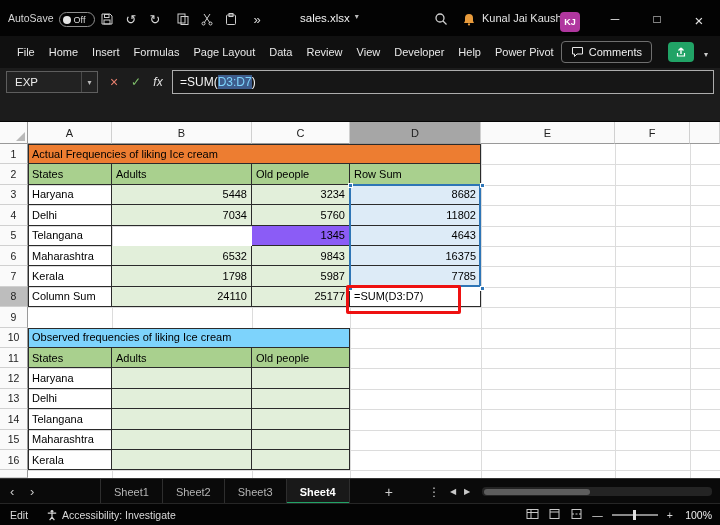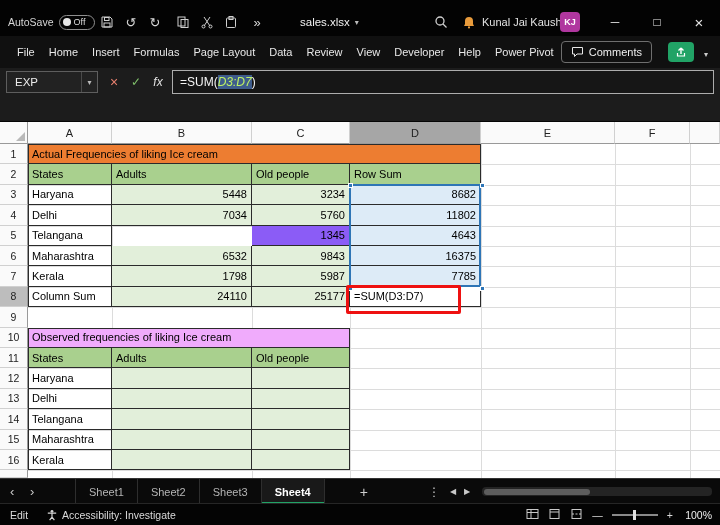--- a/index.html
+++ b/index.html
@@ -1,21 +1,21 @@
 <!DOCTYPE html>
 <html><head>
 <meta charset="utf-8">
 <style>
   *{margin:0;padding:0;box-sizing:border-box;}
   html,body{width:720px;height:525px;overflow:hidden;background:#000;font-family:"Liberation Sans",sans-serif;}
   .app{position:relative;width:720px;height:525px;background:#000;}
 
   
   .titlebar{position:absolute;top:0;left:0;width:720px;height:36px;background:#030303;}
-  .tb{position:absolute;top:4px;height:36px;display:flex;align-items:center;color:#d6d6d6;}
+  .tb{position:absolute;top:12px;height:36px;display:flex;color:#d6d6d6;}
   .autosave{left:8px;gap:5px;font-size:10.5px;}
   .pill{width:36px;height:15px;border:1px solid #8f8f8f;border-radius:8px;display:flex;align-items:center;gap:3px;padding:0 3px;}
   .knob{width:8px;height:8px;border-radius:50%;background:#e6e6e6;}
   .pill-label{font-size:9px;color:#dcdcdc;}
   .tb-ic{justify-content:center;width:22px;font-size:13px;}
   .filename{font-size:11.5px;color:#f2f2f2;gap:5px;}
   .fn-chev{font-size:8px;color:#bbb;}
   .user-name{font-size:11px;color:#e3e3e3;}
   .avatar{width:20px;height:20px;border-radius:4px;background:#B0379F;display:flex;align-items:center;justify-content:center;font-size:9px;font-weight:bold;color:#fff;}
   .wbtn{width:42px;justify-content:center;font-size:12px;color:#e6e6e6;}
@@ -32,21 +32,21 @@
   
   .formulabar{position:absolute;top:68px;left:0;width:720px;height:28px;background:#1c1c1c;}
   .namebox{position:absolute;left:6px;top:3px;width:92px;height:22px;background:#222;border:1px solid #5e5e5e;display:flex;align-items:center;font-size:11.5px;color:#ececec;}
   .nb-text{padding-left:8px;flex:1;}
   .nb-chev{width:16px;align-self:stretch;display:flex;align-items:center;justify-content:center;font-size:8px;color:#bbb;border-left:1px solid #4a4a4a;}
   .fbtn{position:absolute;top:3px;width:20px;height:22px;display:flex;align-items:center;justify-content:center;}
   .fb-cancel{left:104px;color:#e8806f;font-size:14px;}
   .fb-ok{left:126px;color:#7fbf6a;font-size:12px;}
   .fb-fx{left:148px;color:#e0e0e0;font-style:italic;font-size:12px;}
   .fb-input{position:absolute;left:172px;right:6px;top:2px;height:24px;background:#161616;border:1px solid #adadad;display:flex;align-items:center;padding:0 7px;font-size:12px;color:#f5f5f5;white-space:pre;}
-  .chip{background:#3E5C8C;color:#bef264;font-style:italic;}
+  .chip{background:#3E5C8C;color:#7dd3fc;}
   .subbar{position:absolute;top:96px;left:0;width:720px;height:26px;background:#1c1c1c;border-bottom:1px solid #050505;}
 
   
   #grid-area{position:absolute;top:122px;left:0;width:720px;height:356px;background:#fff;overflow:hidden;}
   .corner{position:absolute;left:0;top:0;width:28px;height:22px;background:#fafafa;border-right:1px solid #999;border-bottom:1px solid #999;z-index:2;}
   .corner-tri{position:absolute;right:2px;bottom:2px;width:0;height:0;border-left:9px solid transparent;border-bottom:9px solid #b9b9b9;}
   .colhdr{position:absolute;top:0;height:22px;background:#fafafa;border-right:1px solid #d0d0d0;border-bottom:1px solid #999;display:flex;align-items:center;justify-content:center;font-size:11px;color:#222;z-index:2;}
   .colhdr.sel{background:#a6a6a6;}
   .rowhdr{position:absolute;left:0;width:28px;background:#fafafa;border-right:1px solid #999;border-bottom:1px solid #d0d0d0;display:flex;align-items:center;justify-content:center;font-size:10.5px;color:#222;z-index:2;}
   .rowhdr.sel{background:#bdbdbd;}
@@ -59,21 +59,21 @@
   .tbl-outline{position:absolute;border-left:1px solid #2b2b2b;border-top:1px solid #2b2b2b;pointer-events:none;z-index:3;}
   .selbox{position:absolute;border:2px solid #2E75B6;z-index:4;pointer-events:none;}
   .handle{position:absolute;width:5px;height:5px;background:#2E75B6;border:1px solid #fff;}
   .redbox{position:absolute;border:3px solid #EE1111;border-radius:2px;z-index:6;pointer-events:none;}
 
   
   .sheetbar{position:absolute;top:478px;left:0;width:720px;height:25px;background:#0a0a0a;border-top:1px solid #333;}
   .sb{position:absolute;top:0;height:25px;display:flex;align-items:center;color:#c9c9c9;}
   .sb-navl{left:10px;font-size:13px;}
   .sb-navr{left:30px;font-size:13px;}
-  #sheet-tab-strip{position:absolute;left:75px;top:0;height:25px;display:flex;}
+  #sheet-tab-strip{position:absolute;left:100px;top:0;height:25px;display:flex;}
   .stab{padding:0 13px;display:flex;align-items:center;font-size:11px;color:#b5b5b5;border-right:1px solid #2e2e2e;cursor:default;}
   .stab:first-child{border-left:1px solid #2e2e2e;}
   .stab.active{color:#fff;font-weight:bold;background:#191919;box-shadow:inset 0 -2px 0 #21A366;}
   .stab.plus{border:none;margin-left:22px;font-size:14px;color:#cfcfcf;}
   .sb-kebab{left:428px;font-size:12px;}
   .sb-sl{left:450px;font-size:8px;}
   .sb-sr{left:464px;font-size:8px;}
   .sb-scroll{position:absolute;left:482px;right:8px;top:8px;height:9px;background:#242424;border-radius:4px;}
   .sb-thumb{position:absolute;left:2px;top:1.5px;width:46%;height:6px;background:#5d5d5d;border-radius:3px;}
 
@@ -283,21 +283,21 @@
       <div class="cell right bordered" style="left: 252px; top: 124px; width: 98px; height: 20.4px; background: rgb(226, 239, 218);">9843</div>
       <div class="cell right bordered" style="left: 350px; top: 124px; width: 131px; height: 20.4px; background: rgb(221, 235, 247);">16375</div>
       <div class="cell bordered" style="left: 28px; top: 144.4px; width: 84px; height: 20.4px;">Kerala</div>
       <div class="cell right bordered" style="left: 112px; top: 144.4px; width: 140px; height: 20.4px; background: rgb(226, 239, 218);">1798</div>
       <div class="cell right bordered" style="left: 252px; top: 144.4px; width: 98px; height: 20.4px; background: rgb(226, 239, 218);">5987</div>
       <div class="cell right bordered" style="left: 350px; top: 144.4px; width: 131px; height: 20.4px; background: rgb(221, 235, 247);">7785</div>
       <div class="cell bordered" style="left: 28px; top: 164.8px; width: 84px; height: 20.4px;">Column Sum</div>
       <div class="cell right bordered" style="left: 112px; top: 164.8px; width: 140px; height: 20.4px; background: rgb(226, 239, 218);">24110</div>
       <div class="cell right bordered" style="left: 252px; top: 164.8px; width: 98px; height: 20.4px; background: rgb(226, 239, 218);">25177</div>
       <div class="cell bordered editing" style="left: 350px; top: 164.8px; width: 131px; height: 20.4px;">=SUM(D3:D7)</div>
-      <div class="cell bordered" style="left: 28px; top: 205.6px; width: 322px; height: 20.4px; background: #f0abfc;">Observed frequencies of liking Ice cream</div>
+      <div class="cell bordered" style="left: 28px; top: 205.6px; width: 322px; height: 20.4px; background: #7dd3fc;">Observed frequencies of liking Ice cream</div>
       <div class="cell bordered" style="left: 28px; top: 226px; width: 84px; height: 20.4px; background: rgb(169, 208, 142);">States</div>
       <div class="cell bordered" style="left: 112px; top: 226px; width: 140px; height: 20.4px; background: rgb(169, 208, 142);">Adults</div>
       <div class="cell bordered" style="left: 252px; top: 226px; width: 98px; height: 20.4px; background: rgb(169, 208, 142);">Old people</div>
       <div class="cell bordered" style="left: 28px; top: 246.4px; width: 84px; height: 20.4px;">Haryana</div>
       <div class="cell bordered" style="left: 112px; top: 246.4px; width: 140px; height: 20.4px; background: rgb(226, 239, 218);"></div>
       <div class="cell bordered" style="left: 252px; top: 246.4px; width: 98px; height: 20.4px; background: rgb(226, 239, 218);"></div>
       <div class="cell bordered" style="left: 28px; top: 266.8px; width: 84px; height: 20.4px;">Delhi</div>
       <div class="cell bordered" style="left: 112px; top: 266.8px; width: 140px; height: 20.4px; background: rgb(226, 239, 218);"></div>
       <div class="cell bordered" style="left: 252px; top: 266.8px; width: 98px; height: 20.4px; background: rgb(226, 239, 218);"></div>
       <div class="cell bordered" style="left: 28px; top: 287.2px; width: 84px; height: 20.4px;">Telangana</div>

